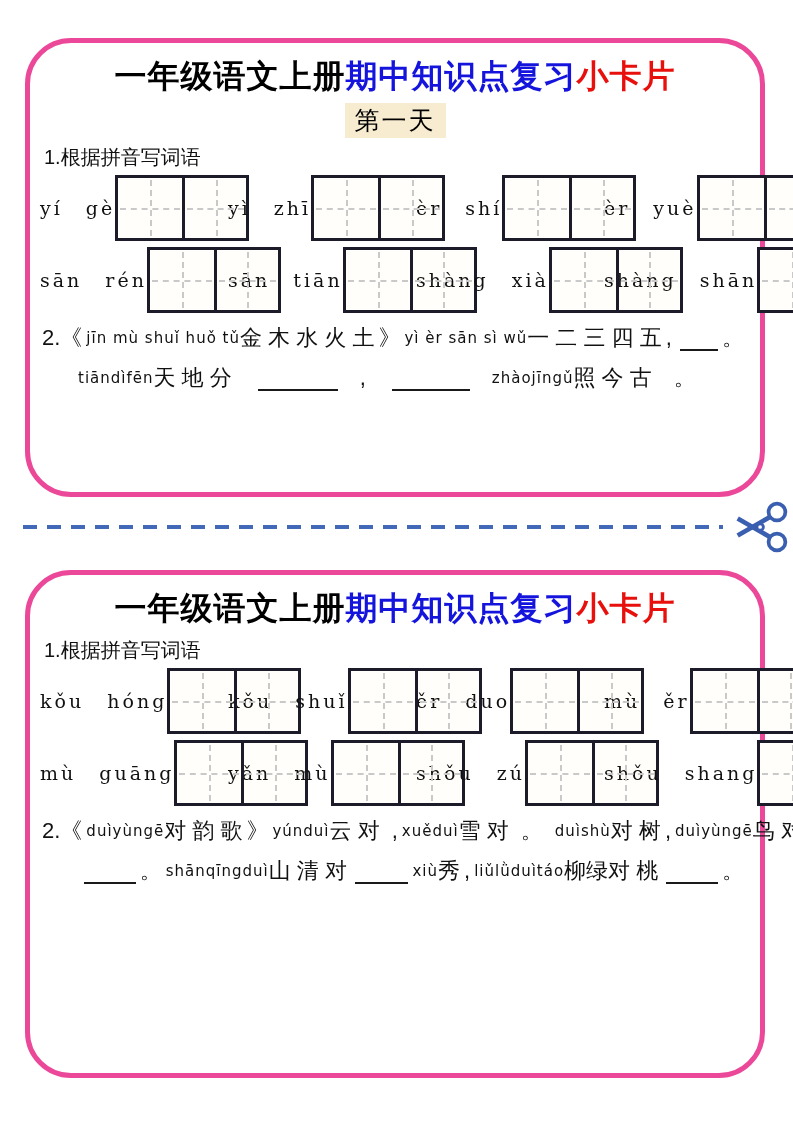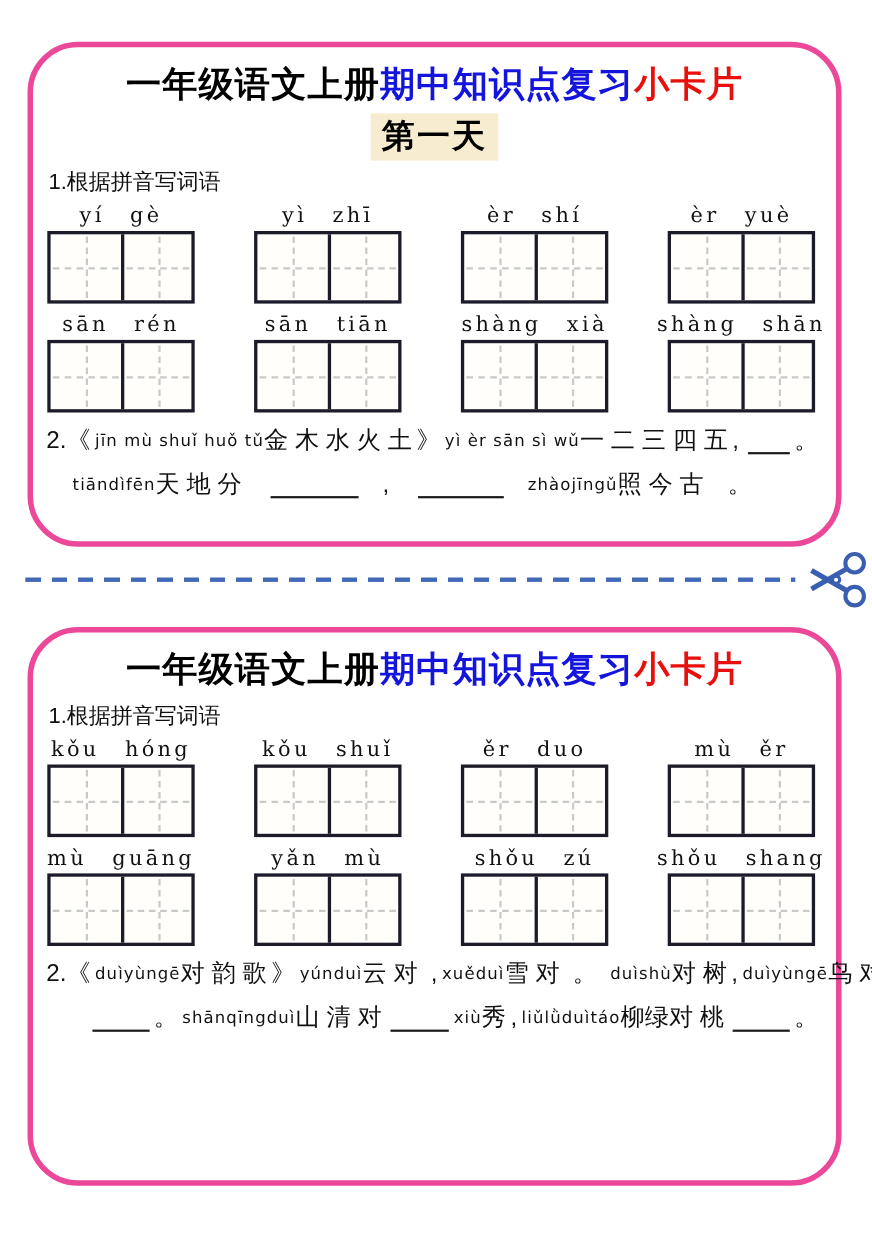--- a/index.html
+++ b/index.html
@@ -13,49 +13,49 @@
   .card-1 { top:38px;  height:459px; }
   .card-2 { top:570px; height:508px; }
 
   .card-title { text-align:center; font-size:32px; font-weight:bold; letter-spacing:1px;
                 margin-top:4px; white-space:nowrap; }
   .t-black { color:#000000; }
   .t-blue  { color:#1414dd; }
   .t-red   { color:#e8100c; }
 
   .day-row { text-align:center; margin-top:4px; }
-  .day-badge { display:inline-block; background:#f8ecd0; color:#000; font-weight:bold;
-               font-size:30px; padding:1px 10px; letter-spacing:2px; }
+  .day-badge { display:inline-block; background:#f8ecd0; color:#000; font-weight:normal;
+               font-size:25px; padding:1px 10px; letter-spacing:2px; }
 
   .instruction { font-size:20px; margin:6px 0 2px 4px; }
 
   
   .words-block { display:flex; justify-content:space-between; padding:0 6px 0 0; margin-top:4px; }
-  .word-col { width:140px; display:flex; flex-direction:column; align-items:center; }
+  .word-col { width:140px; display:flex; flex-direction:row; align-items:center; }
   .word-pinyin { font-family:"DejaVu Serif", serif; font-size:19px; letter-spacing:3px;
                  word-spacing:14px; height:27px; line-height:27px; white-space:nowrap; }
   .boxpair { display:flex; border:3px solid #1b1b2a; background:#fffefa; }
   .gridbox { width:64px; height:60px; position:relative; }
   .gridbox + .gridbox { border-left:3px solid #1b1b2a; }
   .gridbox::before { content:""; position:absolute; left:50%; top:2px; bottom:2px;
                      border-left:2px dashed #c9c9c9; }
   .gridbox::after  { content:""; position:absolute; top:50%; left:2px; right:2px;
                      border-top:2px dashed #c9c9c9; }
 
   
   .exercise { margin:10px 2px 0 2px; }
   .ex-line { display:flex; align-items:flex-end; flex-wrap:nowrap; }
   .seg { display:inline-flex; flex-direction:row; align-items:center; justify-content:flex-end;
          margin-right:4px; }
   .seg-py { font-family:"DejaVu Sans", sans-serif; font-size:15px; letter-spacing:1px;
             height:19px; line-height:19px; white-space:nowrap; }
   .seg-tx { font-size:22px; line-height:30px; white-space:nowrap; }
   .blank { display:inline-block; border-bottom:2px solid #1a1a1a; height:26px;
            margin:0 4px 2px 4px; }
-  .indent-28 { margin-left:24px;gap:18px; }
+  .indent-28 { margin-left:36px;gap:18px; }
   .indent-38 { margin-left:38px; }
   .mt-6 { margin-top:6px; }
   .mt-10 { margin-top:10px; }
 
   
   .cutline { position:absolute; top:512px; left:0; width:793px; height:30px; }
   .dashes { position:absolute; left:23px; top:13px; width:700px; height:4px;
             background:repeating-linear-gradient(90deg,#4169b8 0 14px,transparent 14px 24px); }
   .scissors { position:absolute; right:2px; top:-14px; width:58px; height:58px; }
 </style>

